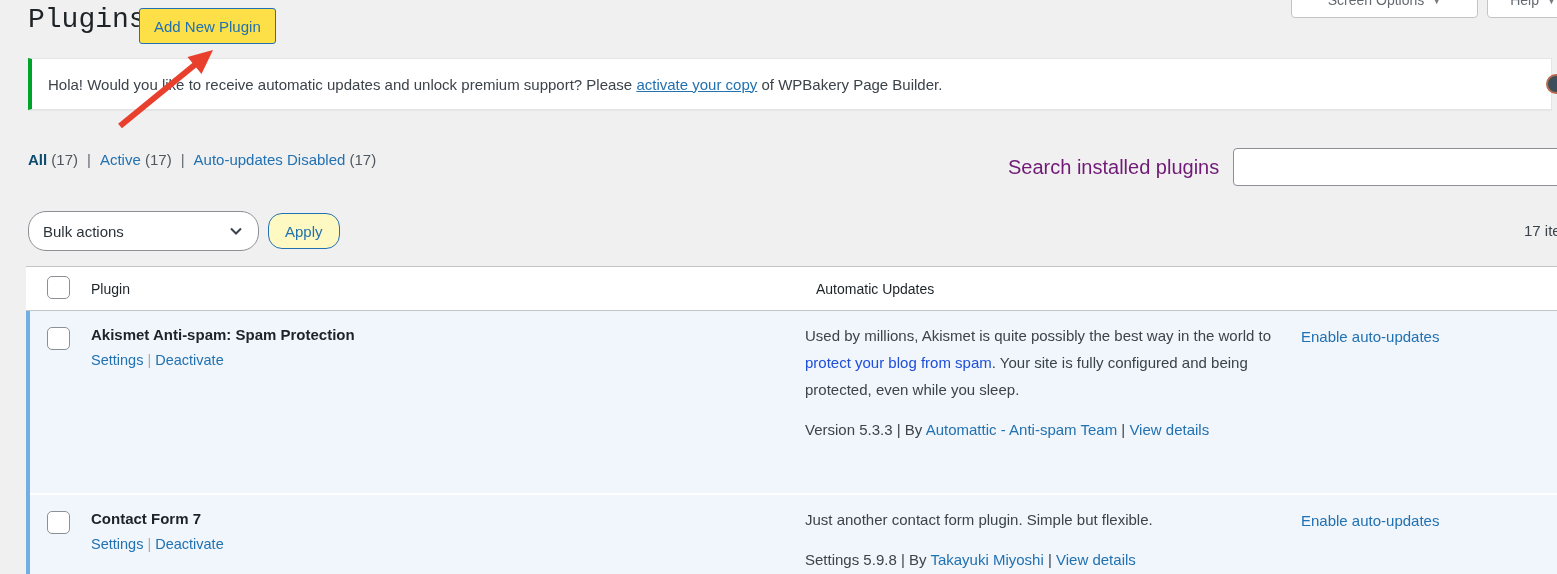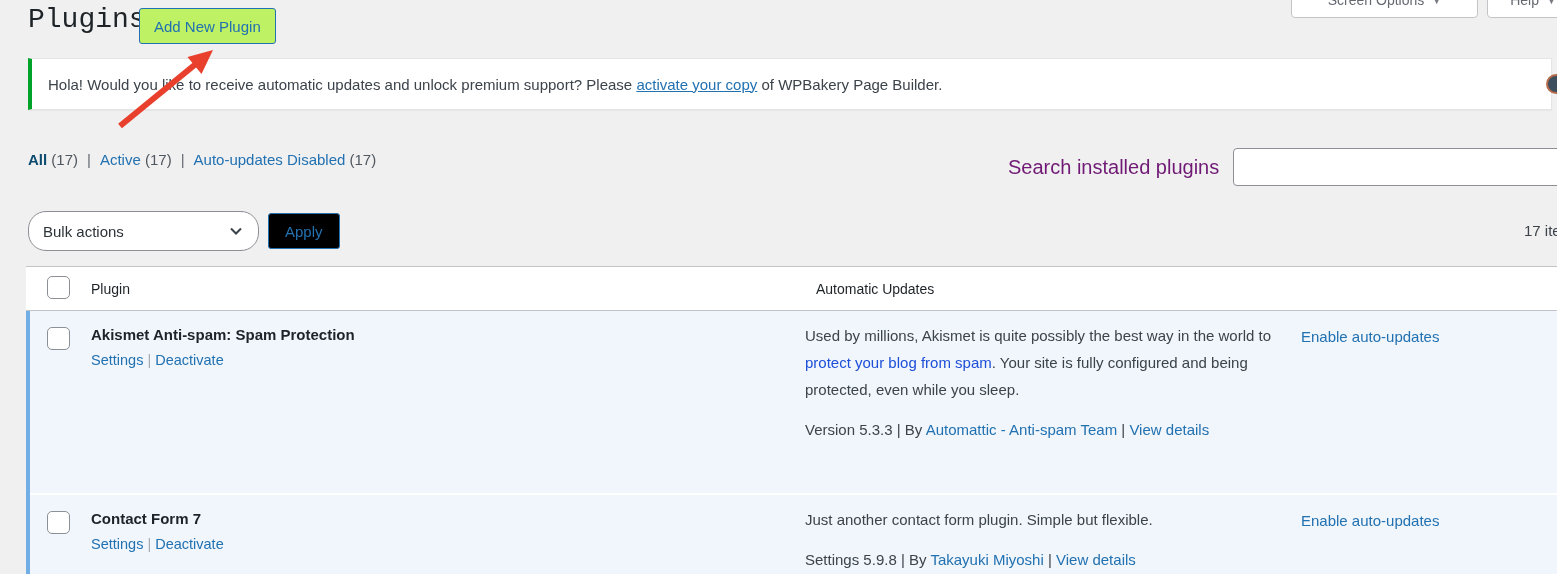--- a/index.html
+++ b/index.html
@@ -23,21 +23,21 @@
   .screen-options { left: 1291px; width: 187px; }
   .help-btn { left: 1487px; width: 92px; }
   .chev-sm { font-size: 9px; color: #787c82; line-height: 14px; }
 
   
   .page-title { position: absolute; left: 28px; top: 4px; font-size: 28px; font-weight: 400; color: #1d2327; font-family: Liberation Mono, monospace; }
   .add-new-btn {
     position: absolute; left: 139px; top: 8px; height: 36px;
     border: 1px solid #2271b1; border-radius: 3px;
     display: inline-flex; align-items: center; padding: 0 14px;
-    font-size: 15px; color: #2271b1; background: #bef264; cursor: pointer;
+    font-size: 15px; color: #2271b1; background: #fde047; cursor: pointer;
   }
 
   
   .notice {
     position: absolute; left: 28px; top: 58px; width: 1524px; height: 52px;
     background: #fff; border: 1px solid #e5e5e5; border-left: 4px solid #00a32a;
     box-shadow: 0 1px 1px rgba(0,0,0,.04);
     display: flex; align-items: center; padding: 0 16px;
     font-size: 15px; color: #3c434a;
   }
@@ -66,21 +66,21 @@
 
   
   .bulk-select {
     position: absolute; left: 28px; top: 211px; width: 231px; height: 40px;
     background: #fff; border: 1px solid #8c8f94; border-radius: 18px;
     display: flex; align-items: center; justify-content: space-between;
     padding: 0 14px; font-size: 15px; color: #2c3338; cursor: pointer;
   }
   .apply-btn {
     position: absolute; left: 268px; top: 213px; height: 36px;
-    border: 1px solid #2271b1; border-radius: 3px; background: #000000;
+    border: 1px solid #2271b1; border-radius: 14px; background: #fef9c3;
     display: inline-flex; align-items: center; padding: 0 16px;
     font-size: 15px; color: #2271b1; cursor: pointer;
   }
   .item-count { position: absolute; left: 1524px; top: 222px; font-size: 15px; color: #3c434a; white-space: nowrap; }
 
   
   .plugins-table { position: absolute; left: 26px; top: 266px; width: 1540px; }
   .thead {
     display: grid; grid-template-columns: 64px 715px 485px 1fr;
     background: #fff; height: 45px;

